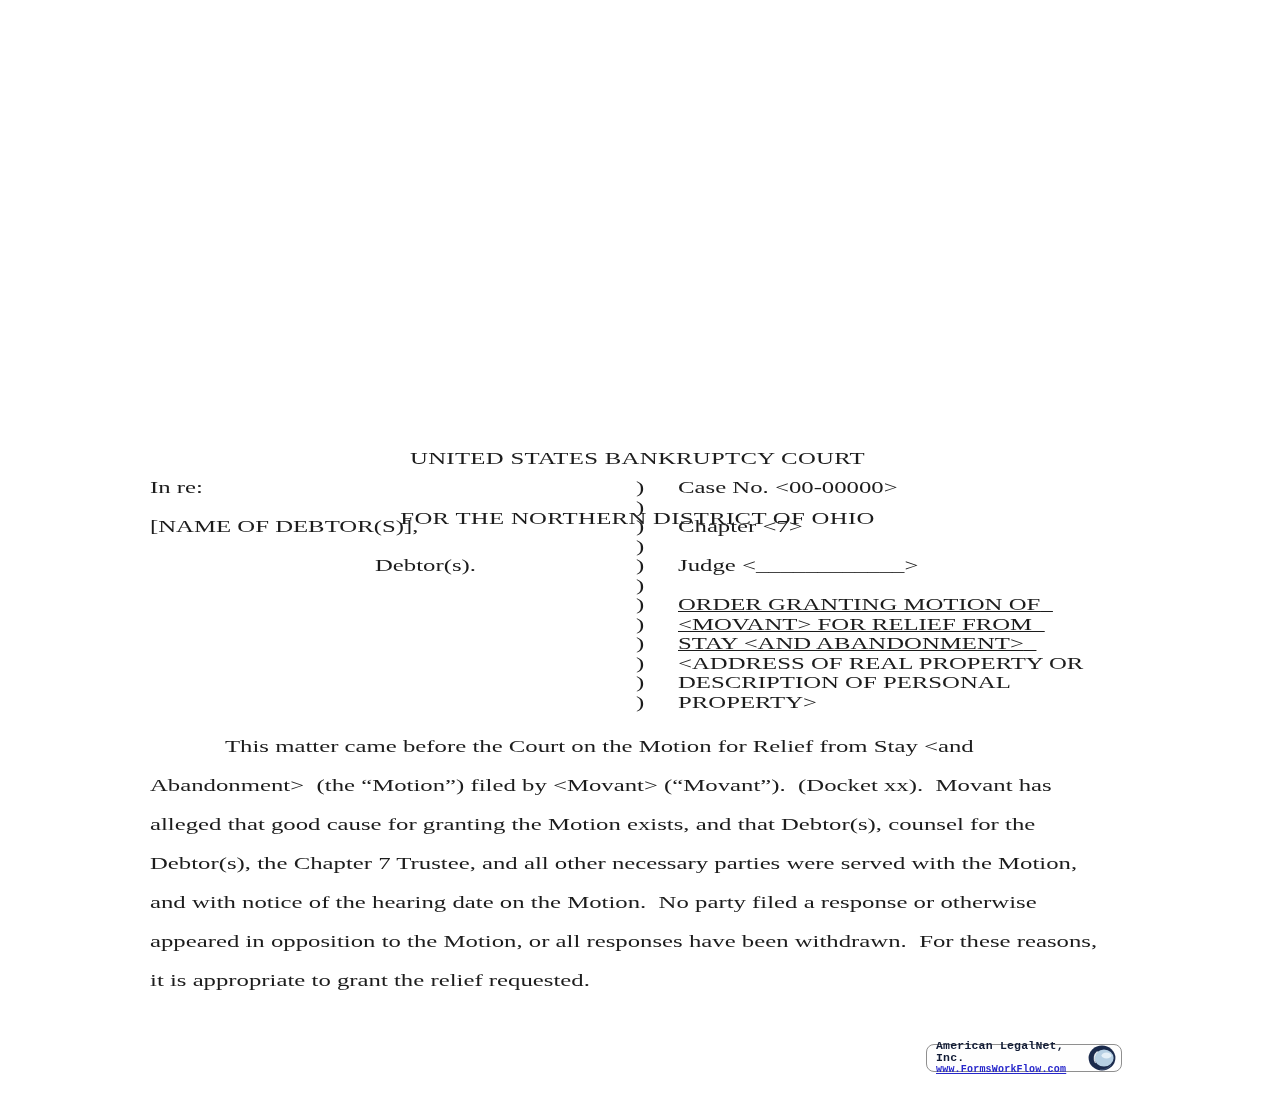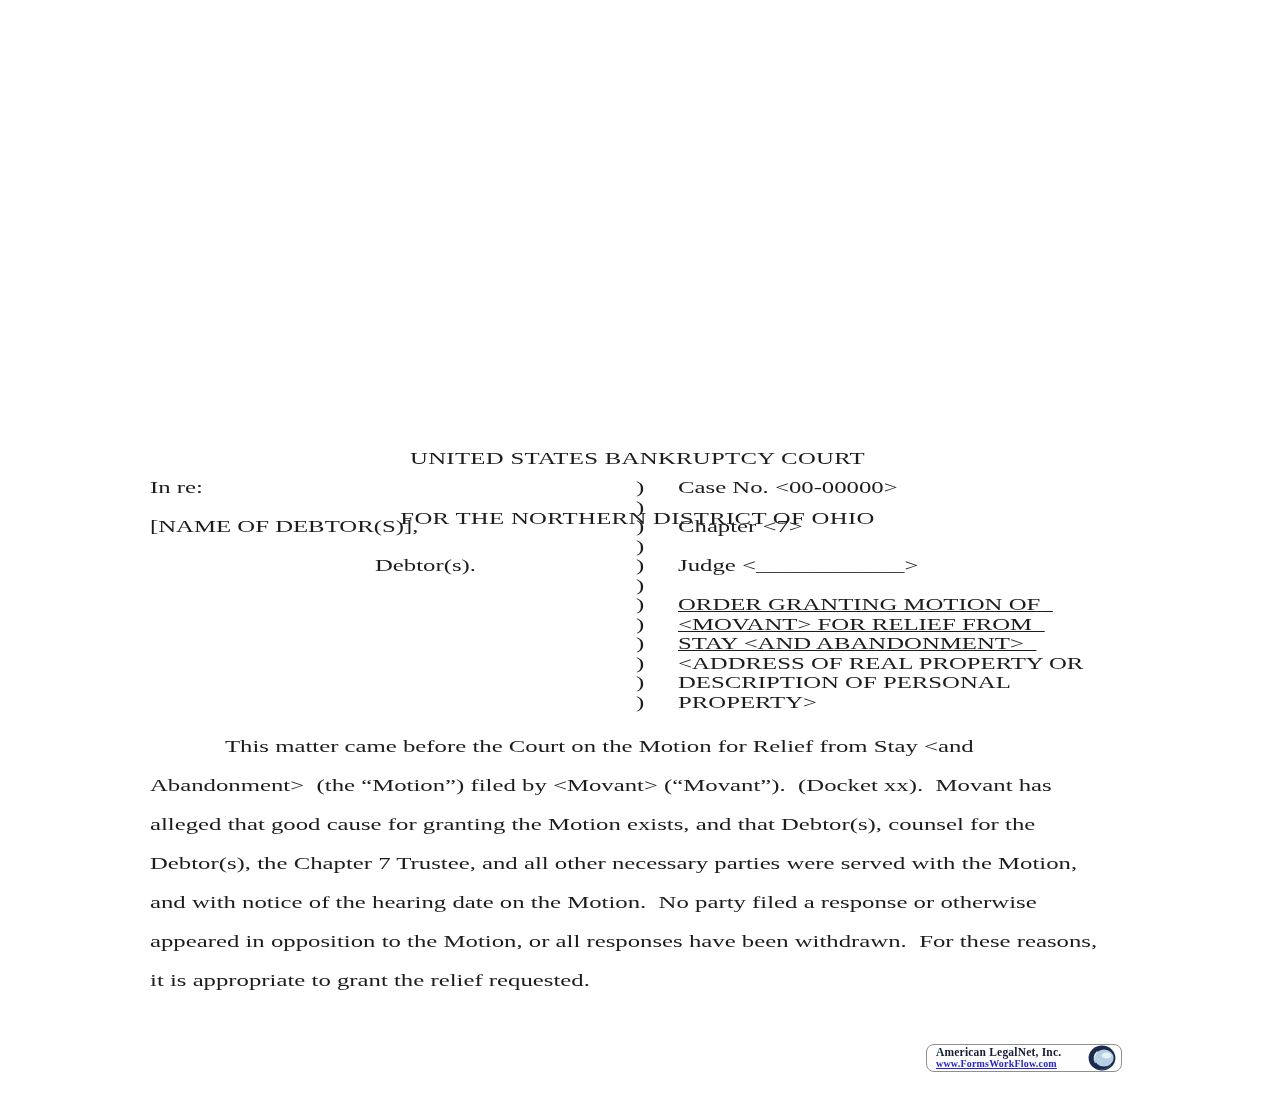--- a/index.html
+++ b/index.html
@@ -57,21 +57,21 @@
     position: absolute;
     left: 926px; top: 1044px;
     width: 196px; height: 28px;
     box-sizing: border-box;
     border: 1px solid #8f8f8f;
     border-radius: 8px;
     background: #fefefe;
     display: flex;
     align-items: center;
     padding: 2px 3px 2px 9px;
-    font-family: Liberation Serif, serif;
+    font-family: Liberation Mono, monospace;
   }
   .aln-text { flex: 1; }
   .aln-company {
     font-weight: bold;
     font-size: 11.5px;
     line-height: 12px;
     color: #121c36;
     letter-spacing: 0.2px;
   }
   .aln-url {

